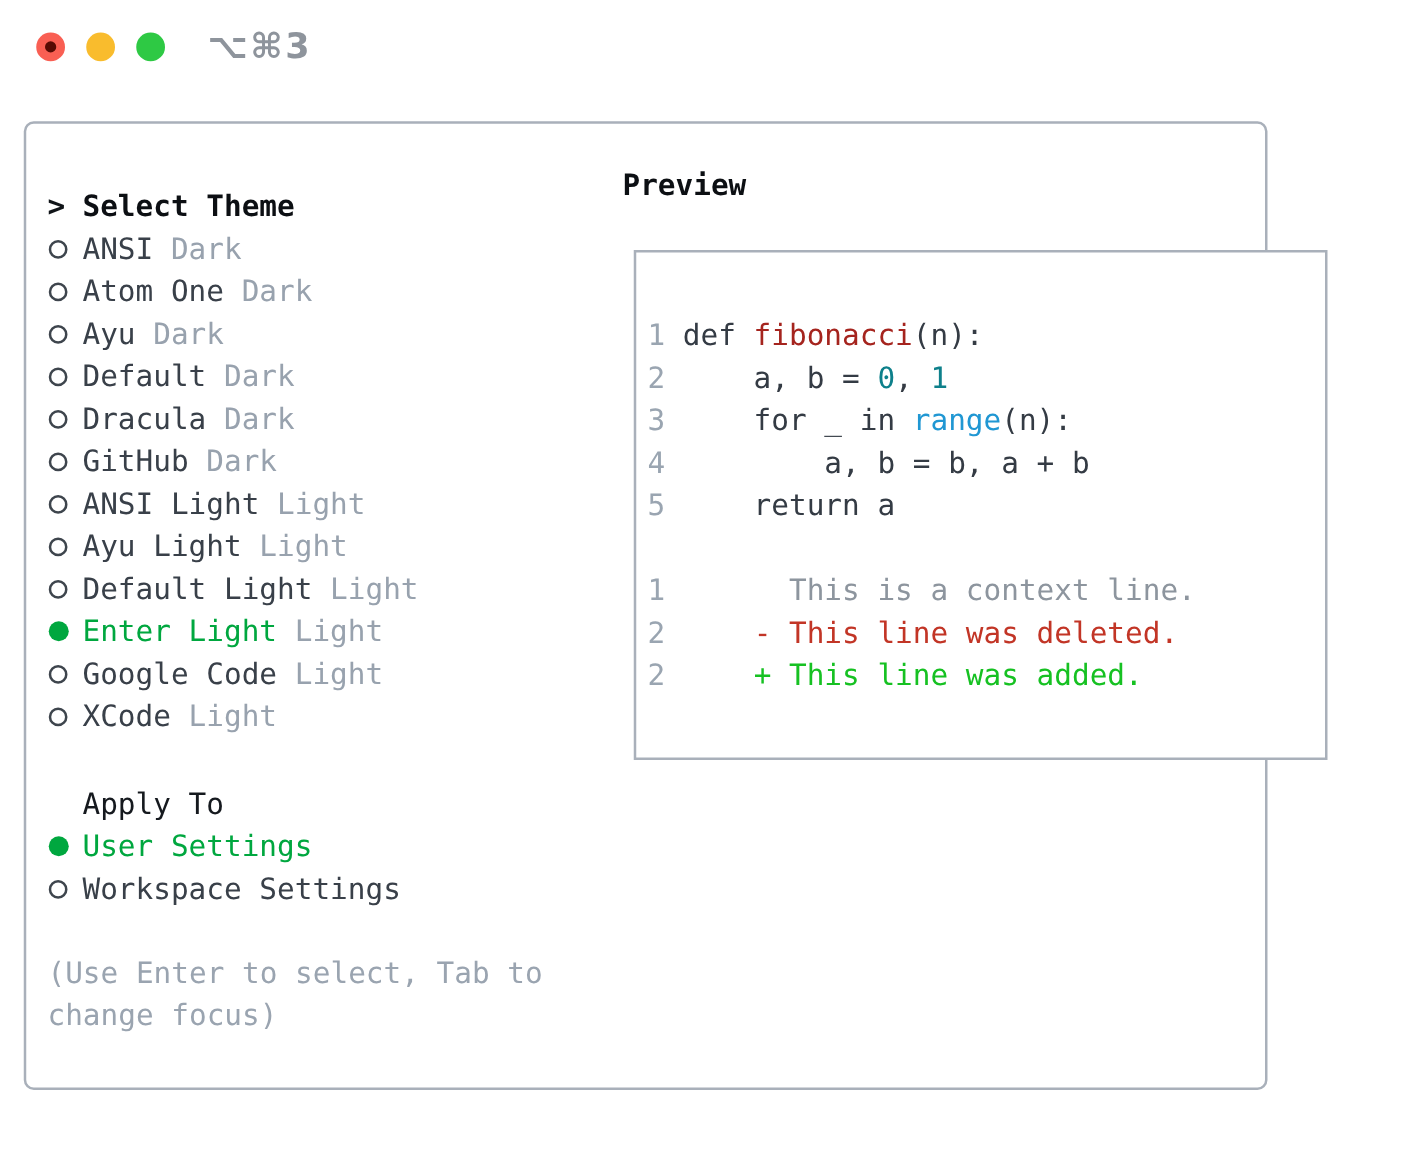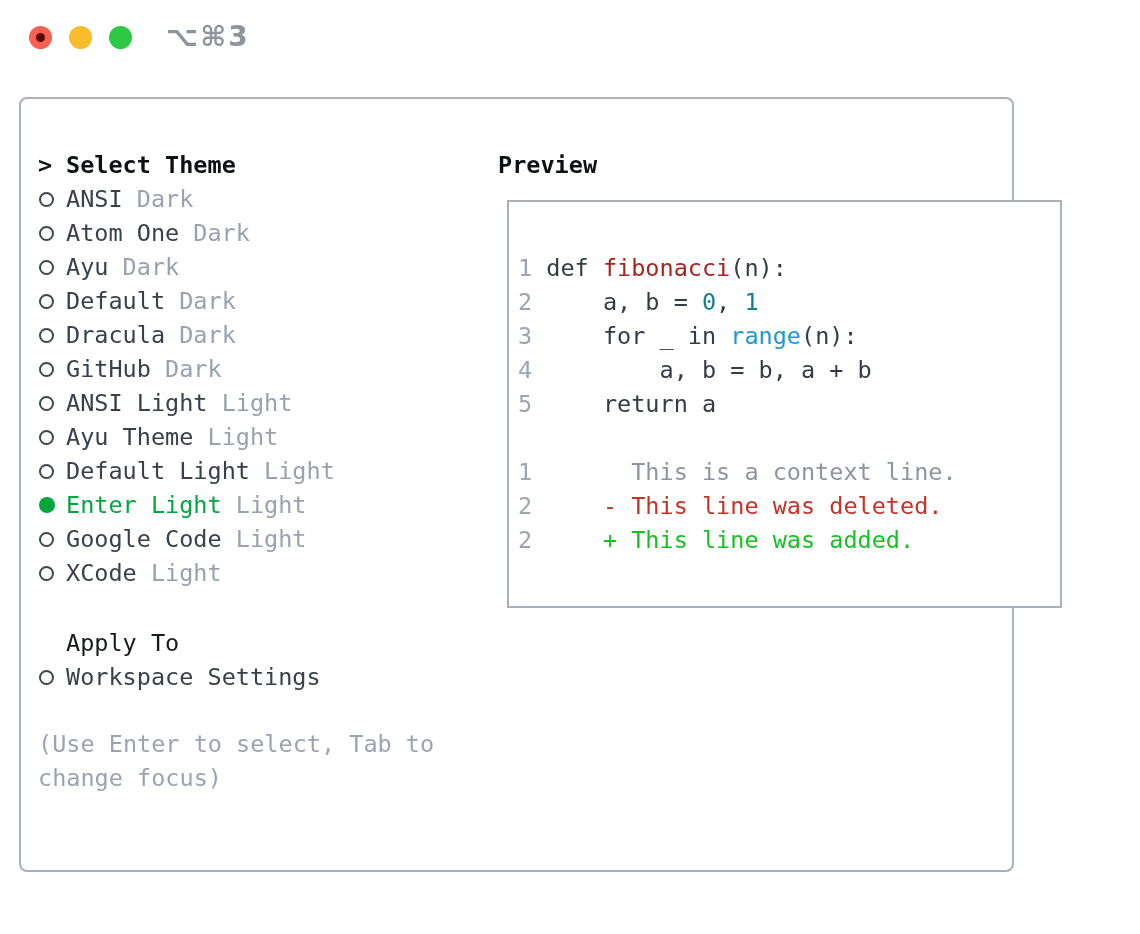--- a/index.html
+++ b/index.html
@@ -36,21 +36,21 @@
   .radio { width:15px; height:15px; border-radius:50%; border:2px solid #3e454d; background:transparent; margin-left:1px; }
   .row.sel .radio { width:16px; height:16px; border:none; background:#00a73f; }
   .theme-name { color:#394049; }
   .row.sel .theme-name { color:#00a73f; }
   .variant { color:#98a2ae; margin-left:14.15px; }
   .gap36 { height:36px; }
   .gap33 { height:33px; }
   .apply-title { color:#15191e; }
   .hint { color:#9aa4b0; white-space:pre-line; line-height:34px; }
   
-  .preview-title { position:absolute; left:477px; top:49px; height:34px; display:flex; align-items:center; font-weight:bold; color:#0c0f13; }
+  .preview-title { position:absolute; left:477px; top:32px; height:34px; display:flex; align-items:center; font-weight:bold; color:#0c0f13; }
   .preview-box {
     position:absolute; left:486px; top:101px; width:555px; height:408px;
     border:2px solid #a9b0ba; background:#ffffff;
   }
   .code { position:absolute; left:9px; top:49px; }
   .code-line { height:34px; line-height:34px; white-space:pre; }
   .seg-num     { color:#9aa5b1; }
   .seg-code    { color:#343b44; }
   .seg-func    { color:#a5241e; }
   .seg-lit     { color:#0e808b; }
@@ -112,21 +112,21 @@
         <span class="theme-name">GitHub</span>
         <span class="variant">Dark</span>
       </div>
       <div class="row">
         <span class="marker"><span class="radio"></span></span>
         <span class="theme-name">ANSI Light</span>
         <span class="variant">Light</span>
       </div>
       <div class="row">
         <span class="marker"><span class="radio"></span></span>
-        <span class="theme-name">Ayu Theme</span>
+        <span class="theme-name">Ayu Light</span>
         <span class="variant">Light</span>
       </div>
       <div class="row">
         <span class="marker"><span class="radio"></span></span>
         <span class="theme-name">Default Light</span>
         <span class="variant">Light</span>
       </div>
       <div class="row sel">
         <span class="marker"><span class="radio"></span></span>
         <span class="theme-name">Enter Light</span>
@@ -141,20 +141,24 @@
         <span class="marker"><span class="radio"></span></span>
         <span class="theme-name">XCode</span>
         <span class="variant">Light</span>
       </div>
 
       <div class="gap36"></div>
 
       <div class="row">
         <span class="marker"></span>
         <span class="apply-title">Apply To</span>
+      </div>
+      <div class="row sel">
+        <span class="marker"><span class="radio"></span></span>
+        <span class="theme-name">User Settings</span>
       </div>
       <div class="row">
         <span class="marker"><span class="radio"></span></span>
         <span class="theme-name">Workspace Settings</span>
       </div>
 
       <div class="gap33"></div>
 
       <div class="hint">(Use Enter to select, Tab to
 change focus)</div>

